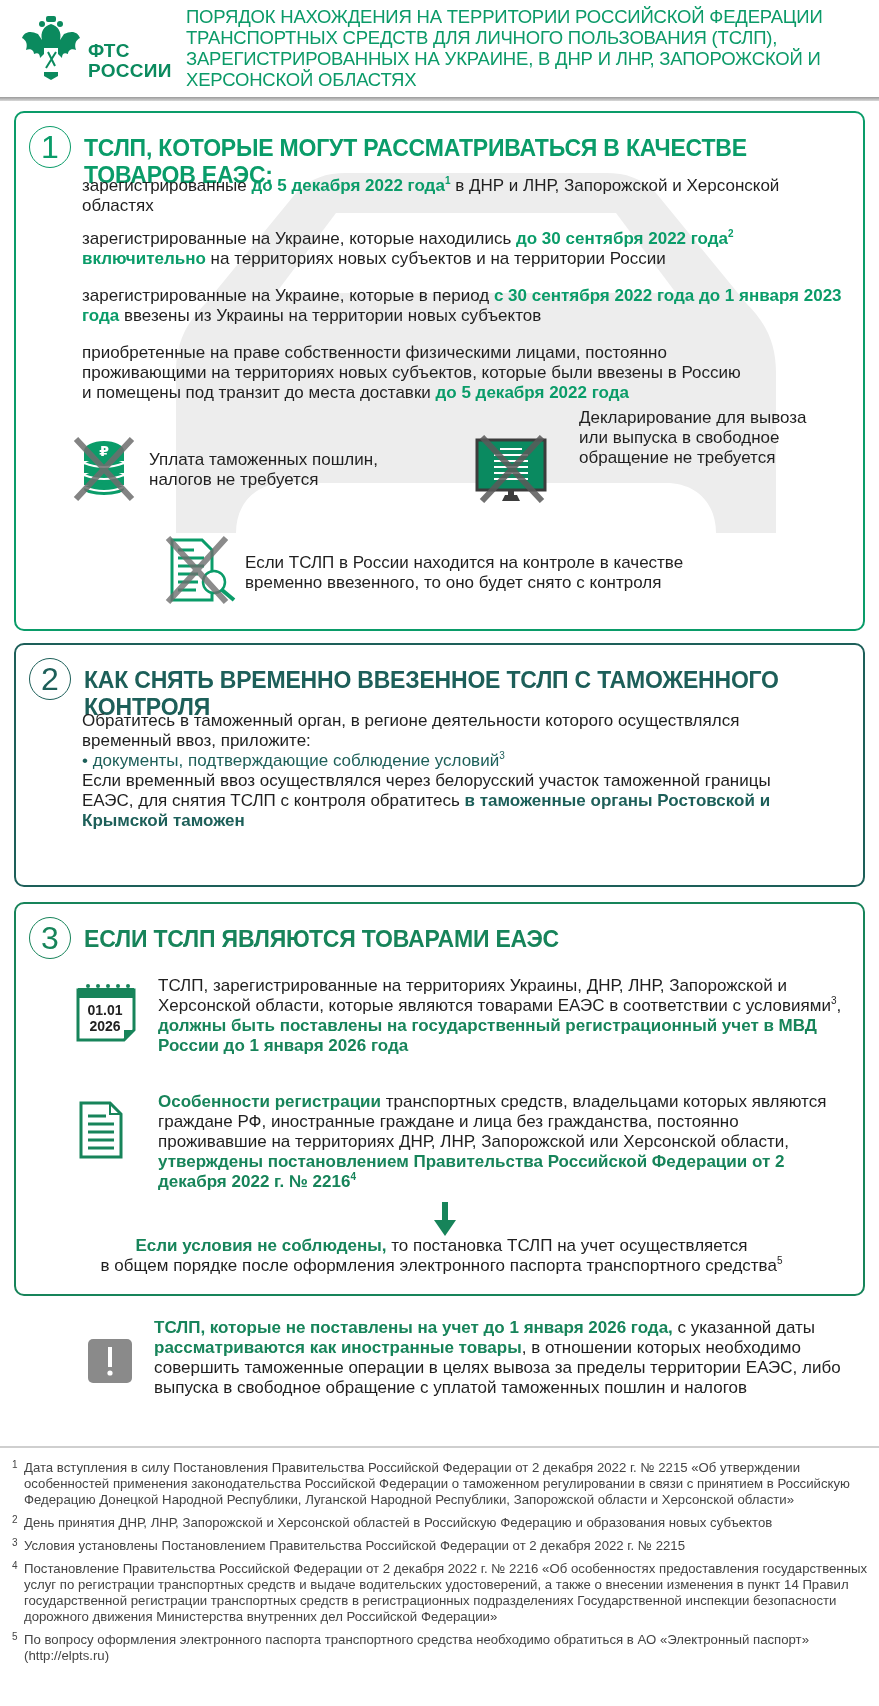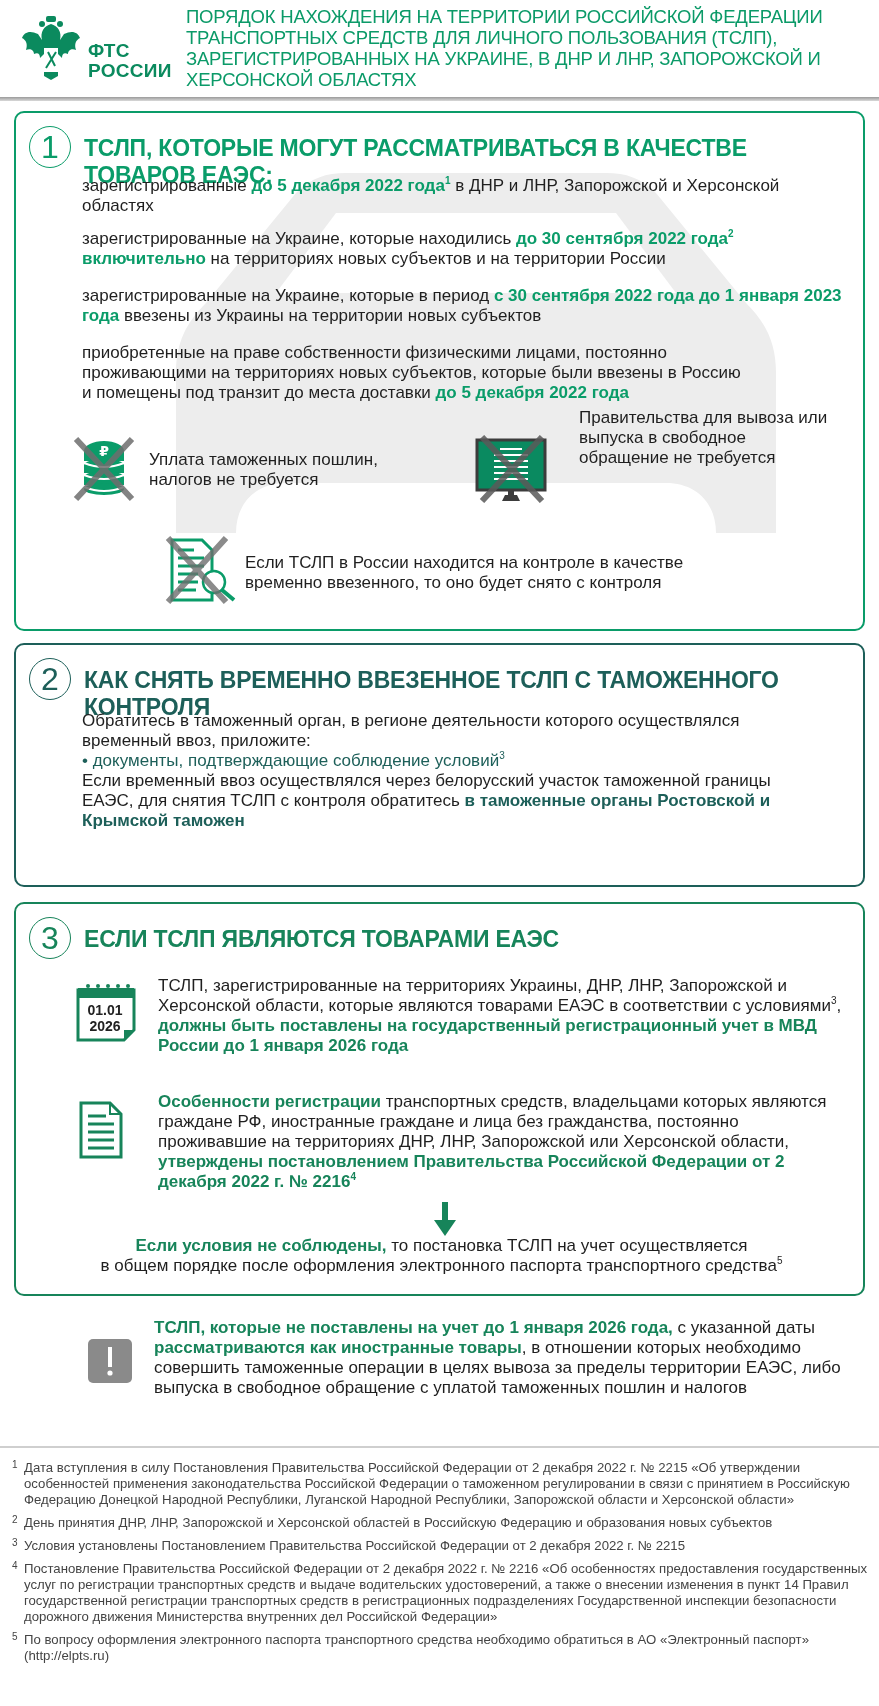--- a/index.html
+++ b/index.html
@@ -113,21 +113,21 @@
   <div class="icon-caption" style="left:133px; top:337px; width:260px;">Уплата таможенных пошлин, налогов не требуется</div>
 
   <svg class="icon-box" style="left:456px; top:322px; width:78px; height:68px;" viewBox="0 0 78 68">
     <rect x="5" y="5" width="68" height="50" fill="#0a8a60" stroke="#3c3c3c" stroke-width="3"></rect>
     <path d="M33 60 L45 60 L48 66 L30 66 Z M36 55 L42 55 L42 60 L36 60 Z" fill="#3c3c3c"></path>
     <g stroke="#fff" stroke-width="2">
         <path d="M28 14 L50 14 M22 20 L56 20 M22 26 L56 26 M22 32 L56 32 M22 38 L56 38 M22 44 L56 44"></path>
       </g>
     <path d="M10 2 L70 66 M70 2 L10 66" stroke="#5a5a5a" stroke-width="6" opacity="0.85"></path>
   </svg>
-  <div class="icon-caption" style="left:563px; top:295px; width:260px;">Правительства для вывоза или выпуска в свободное обращение не требуется</div>
+  <div class="icon-caption" style="left:563px; top:295px; width:260px;">Декларирование для вывоза или выпуска в свободное обращение не требуется</div>
 
   <svg class="icon-box" style="left:148px; top:423px; width:80px; height:68px;" viewBox="0 0 80 68">
     <path d="M8 4 L38 4 L48 14 L48 64 L8 64 Z" fill="none" stroke="#0a9c69" stroke-width="3"></path>
     <g stroke="#0a9c69" stroke-width="3">
         <path d="M14 14 L30 14 M14 22 L40 22 M14 30 L40 30 M14 38 L34 38 M14 46 L34 46 M14 54 L32 54"></path>
       </g>
     <circle cx="50" cy="46" r="11" fill="#fff" stroke="#0a9c69" stroke-width="2.5"></circle>
     <path d="M58 54 L70 64" stroke="#0a9c69" stroke-width="4"></path>
     <path d="M4 2 L62 66 M62 2 L4 66" stroke="#6e6e6e" stroke-width="6" opacity="0.8"></path>
   </svg>

